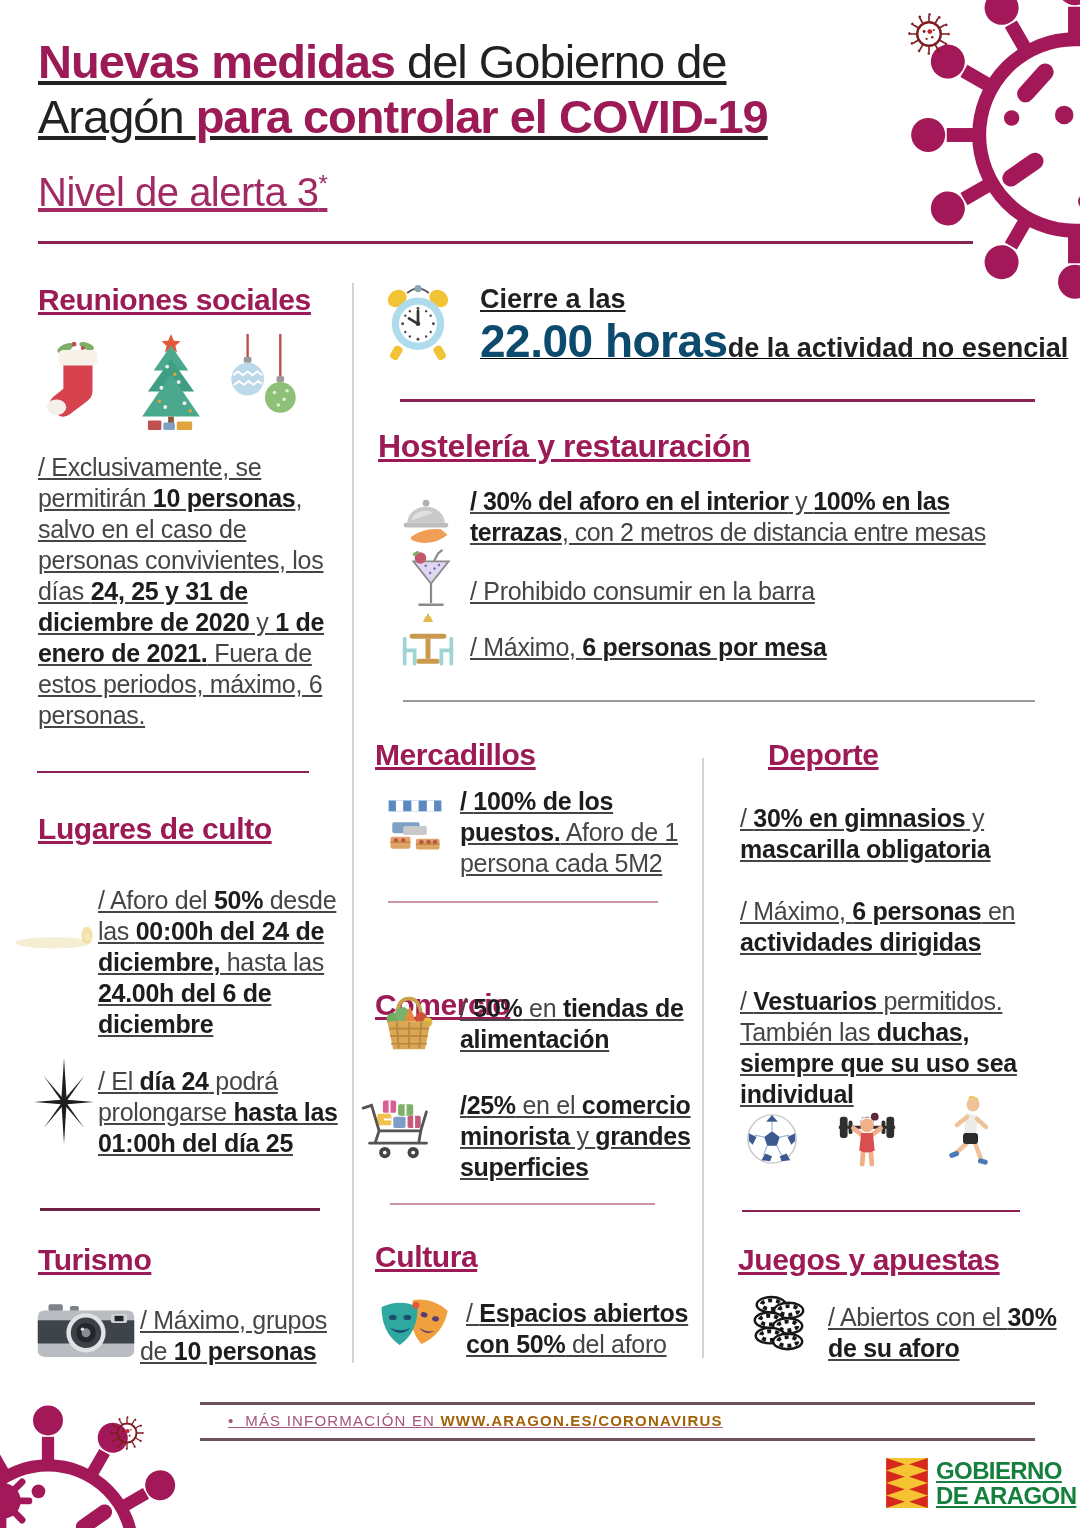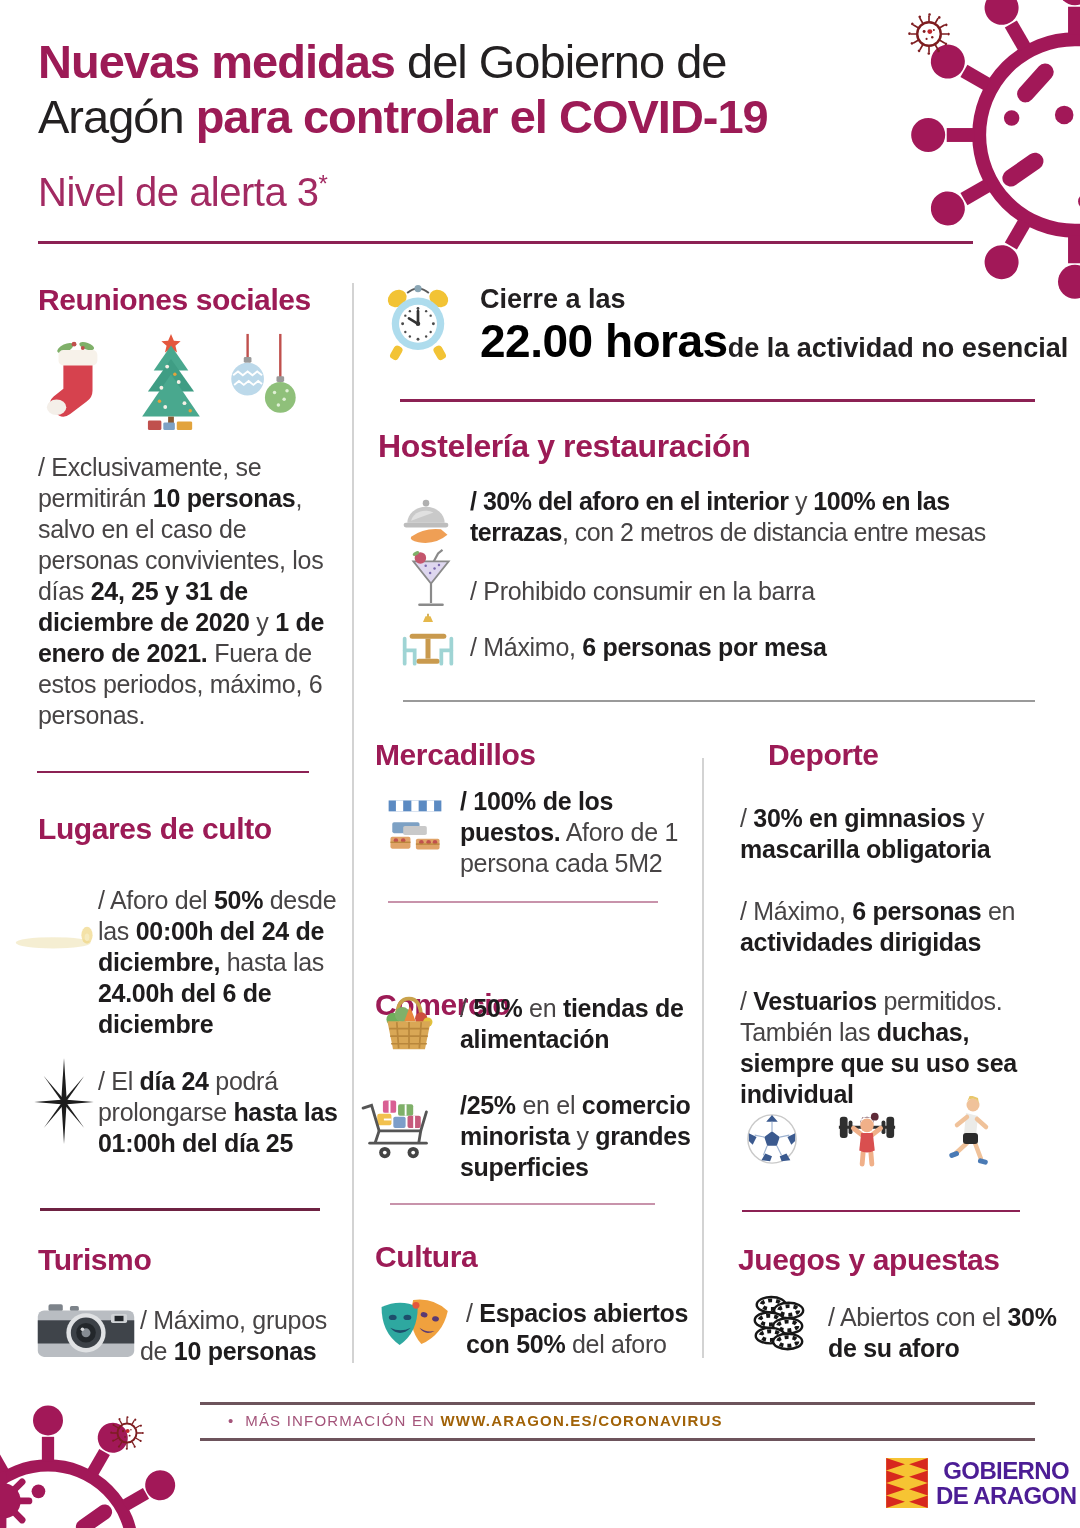--- a/index.html
+++ b/index.html
@@ -1,37 +1,37 @@
 <!DOCTYPE html>
 <html><head>
 <meta charset="utf-8">
 <style>
   html,body{margin:0;padding:0;background:#e9e9e9;}
   .page{position:relative;width:1080px;height:1528px;background:#ffffff;overflow:hidden;
         font-family:"Liberation Sans", sans-serif;margin:0 auto;}
-  .abs{position:absolute;}
+  .abs{position:absolute;text-decoration:underline;}
   .h1{font-size:47px;line-height:55px;font-weight:400;color:#232021;letter-spacing:-1px;}
   .h1 b{color:#9c1b56;font-weight:700;}
   .alert{font-size:40px;font-weight:300;color:#a22a62;letter-spacing:-0.5px;}
   .alert sup{font-size:24px;}
   .order{font-size:22px;font-style:italic;font-weight:600;color:#1c1c1c;letter-spacing:-0.3px;}
   .h2{font-size:30px;font-weight:700;color:#9c1b56;letter-spacing:-0.4px;}
   .body{font-size:25px;line-height:31px;letter-spacing:-0.3px;color:#474445;}
   .body b{color:#1e1c1d;font-weight:700;}
   .closure-l1{font-size:27px;font-weight:700;color:#232021;}
-  .closure-time{font-size:46px;font-weight:700;color:#000000;letter-spacing:-0.5px;}
+  .closure-time{font-size:46px;font-weight:700;color:#0c4a6e;letter-spacing:-0.5px;}
   .closure-suf{font-size:27px;font-weight:700;color:#232021;}
   .line{position:absolute;height:2px;}
   .line-maroon{background:#8c2154;}
   .line-gray{background:#9a9a9a;}
   .line-pink{background:#c893ab;}
   .vline{position:absolute;width:2px;background:#d3d3d3;}
   .footer-info{font-size:15px;letter-spacing:1.2px;color:#a4547a;font-weight:400;}
   .footer-info b{color:#a16207;font-weight:700;}
-  .logo-text{font-size:24px;line-height:25px;font-weight:700;color:#4c1d95;letter-spacing:-0.6px;text-align:center;}
+  .logo-text{font-size:24px;line-height:25px;font-weight:700;color:#15803d;letter-spacing:-0.6px;}
   svg{display:block;}
 </style>
 </head>
 <body>
 
 <div class="page">
 
   <svg width="0" height="0" style="position:absolute">
     <defs>
       <symbol id="sym-virus-big" viewBox="0 0 220 220">

